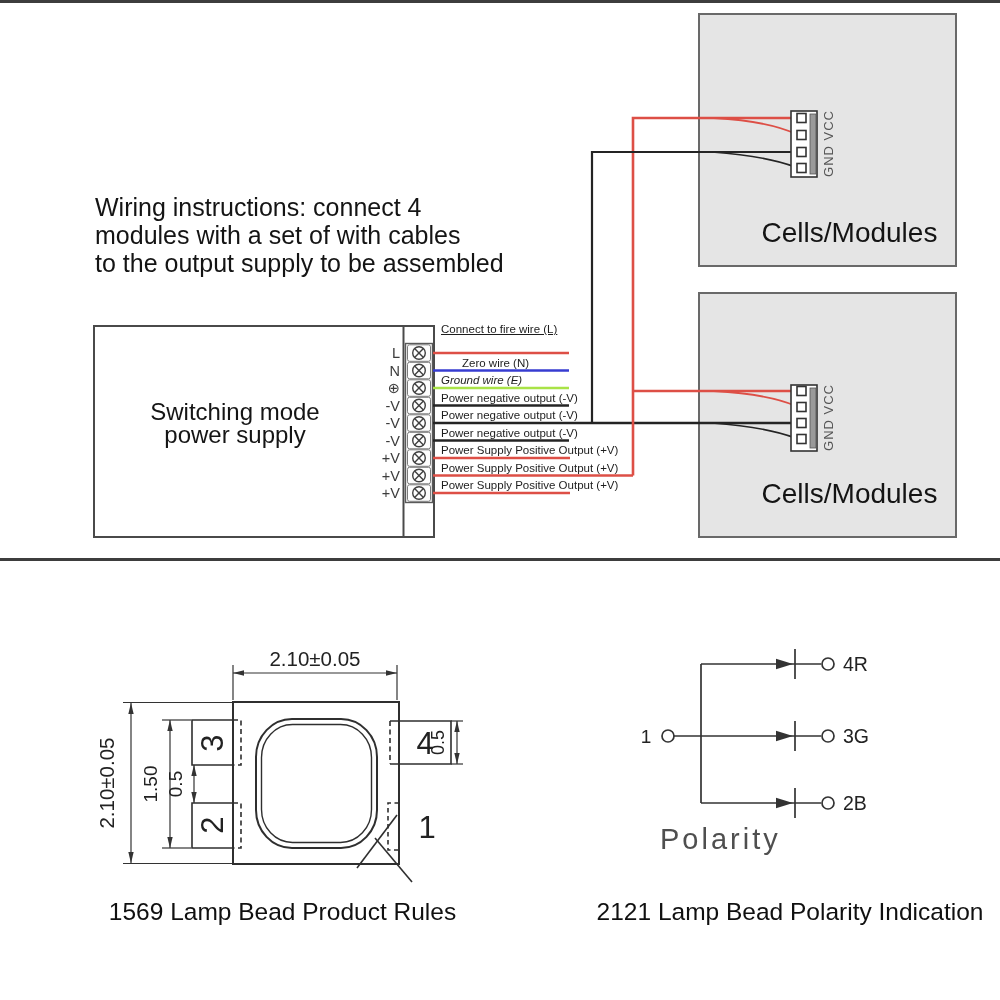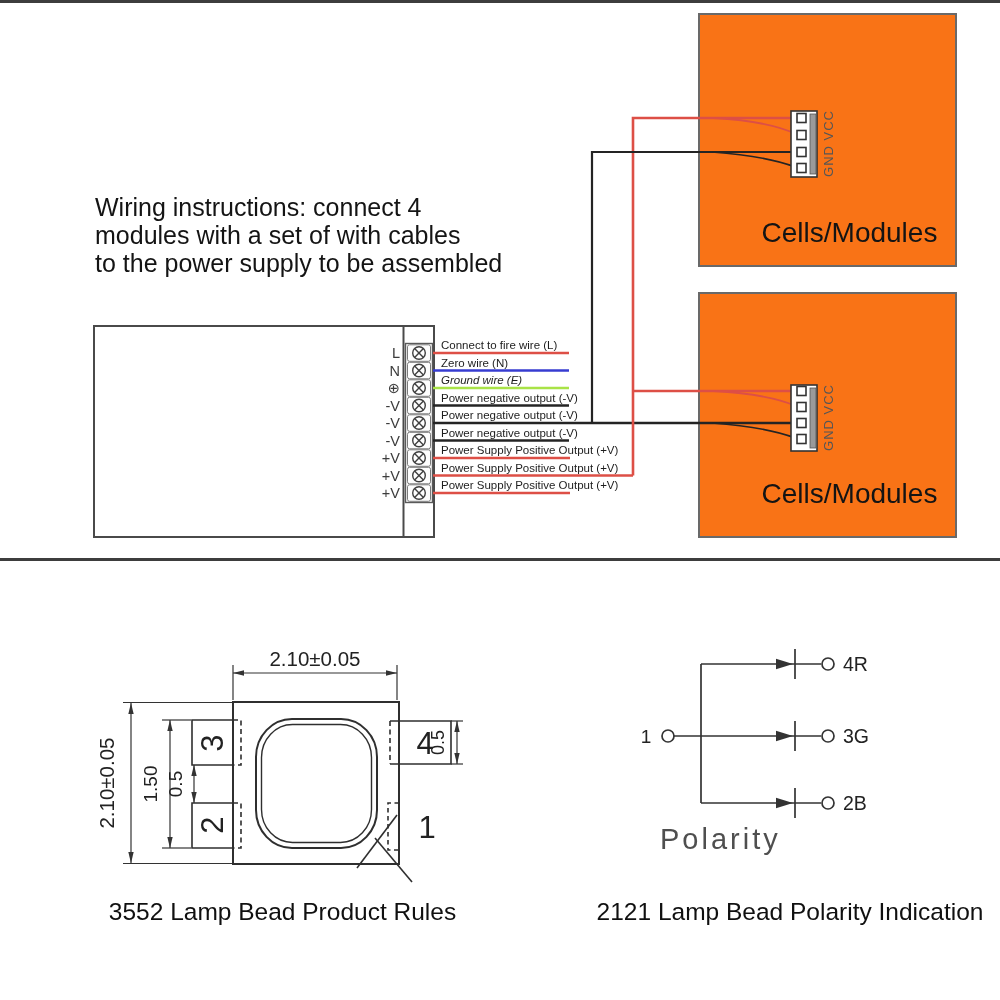--- a/index.html
+++ b/index.html
@@ -9,21 +9,21 @@
   }
   .abs{position:absolute;}
   .top-border{left:0;top:0;width:1000px;height:3px;background:var(--frame-gray,#3d3d3d);}
   .divider{left:0;top:558px;width:1000px;height:3px;background:var(--frame-gray,#3d3d3d);}
 
   .instructions{left:95px;top:193px;width:480px;font-size:25px;line-height:28px;color:#141414;}
 
   .ps-box{left:93px;top:325px;width:342px;height:213px;border:2px solid #4a4a4a;box-sizing:border-box;background:#fff;}
   .ps-title{left:100px;top:400px;width:270px;text-align:center;font-size:24px;line-height:23px;color:#151515;}
 
-  .module-box{width:259px;border:2px solid #696969;box-sizing:border-box;background:#f97316;}
+  .module-box{width:259px;border:2px solid #696969;box-sizing:border-box;background:#e5e5e5;}
   .module-box.m1{left:698px;top:13px;height:254px;}
   .module-box.m2{left:698px;top:292px;height:246px;}
   .module-label{position:absolute;left:0;right:0;text-align:center;padding-left:44px;font-size:28px;color:#141414;}
   .m1 .module-label{bottom:16px;}
   .m2 .module-label{bottom:26px;}
 
   .svg-layer{left:0;top:0;width:1000px;height:1000px;pointer-events:none;}
 
   .tlabel{width:58px;text-align:right;font-size:14.5px;color:#3c3c3c;line-height:18px;left:342px;}
   .wlabel{left:441px;font-size:11.5px;color:#1d1d1d;white-space:nowrap;line-height:14px;}
@@ -43,24 +43,28 @@
 </head>
 <body>
 
 <div class="canvas">
 
   <div class="abs top-border"></div>
 
   <div class="abs instructions">
     <div>Wiring instructions: connect 4</div>
     <div>modules with a set of with cables</div>
-    <div>to the power supply to be assembled</div>
+    <div>to the output supply to be assembled</div>
   </div>
 
   <div class="abs ps-box"></div>
+  <div class="abs ps-title">
+    <div>Switching mode</div>
+    <div>power supply</div>
+  </div>
 
   <div class="abs module-box m1">
     <div class="module-label">Cells/Modules</div>
   </div>
   <div class="abs module-box m2">
     <div class="module-label">Cells/Modules</div>
   </div>
 
   <div class="abs divider"></div>
 
@@ -258,31 +262,31 @@
   <div class="abs tlabel" style="top:344px;">L</div>
   <div class="abs tlabel" style="top:361.5px;">N</div>
   <div class="abs tlabel" style="top:379px;">⊕</div>
   <div class="abs tlabel" style="top:396.5px;">-V</div>
   <div class="abs tlabel" style="top:414px;">-V</div>
   <div class="abs tlabel" style="top:431.5px;">-V</div>
   <div class="abs tlabel" style="top:449px;">+V</div>
   <div class="abs tlabel" style="top:466.5px;">+V</div>
   <div class="abs tlabel" style="top:484px;">+V</div>
 
-  <div class="abs wlabel" style="top:338px;">Connect to fire wire (L)</div>
-  <div class="abs wlabel" style="top:355.5px;">Zero wire (N)</div>
+  <div class="abs wlabel" style="top:322px;text-decoration:underline;">Connect to fire wire (L)</div>
+  <div class="abs wlabel" style="top:355.5px;margin-left:21px;">Zero wire (N)</div>
   <div class="abs wlabel" style="top:373px;font-style:italic;">Ground wire (E)</div>
   <div class="abs wlabel" style="top:390.5px;">Power negative output (-V)</div>
   <div class="abs wlabel" style="top:408px;">Power negative output (-V)</div>
   <div class="abs wlabel" style="top:425.5px;">Power negative output (-V)</div>
   <div class="abs wlabel" style="top:443px;">Power Supply Positive Output (+V)</div>
   <div class="abs wlabel" style="top:460.5px;">Power Supply Positive Output (+V)</div>
   <div class="abs wlabel" style="top:478px;">Power Supply Positive Output (+V)</div>
 
   <div class="abs conn-label" style="left:786px;top:136px;">GND VCC</div>
   <div class="abs conn-label" style="left:786px;top:410px;">GND VCC</div>
 
   <div class="abs polarity-title">Polarity</div>
 
-  <div class="abs caption c1">3552 Lamp Bead Product Rules</div>
+  <div class="abs caption c1">1569 Lamp Bead Product Rules</div>
   <div class="abs caption c2">2121 Lamp Bead Polarity Indication</div>
 
 </div>
 
 </body></html>

